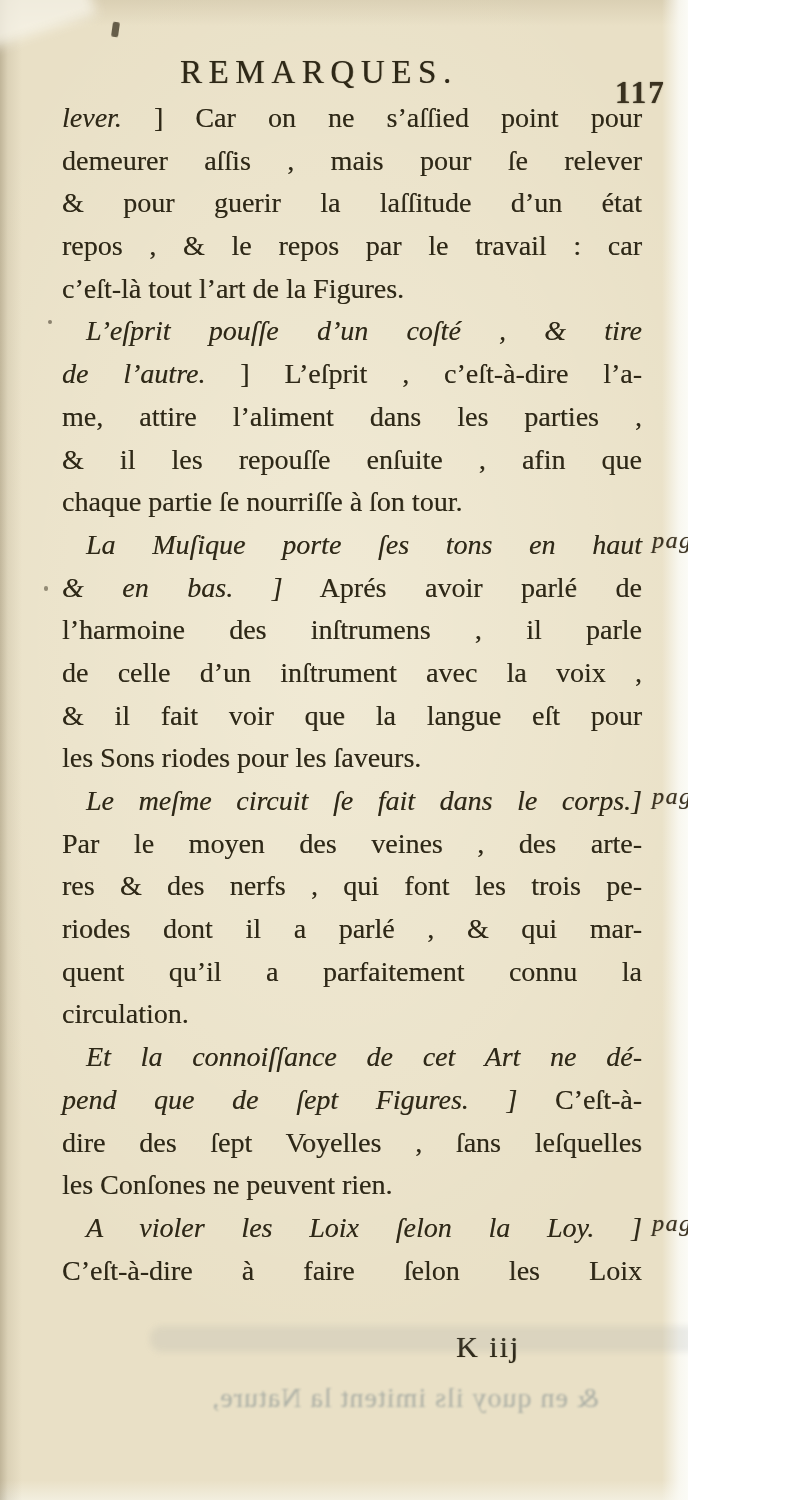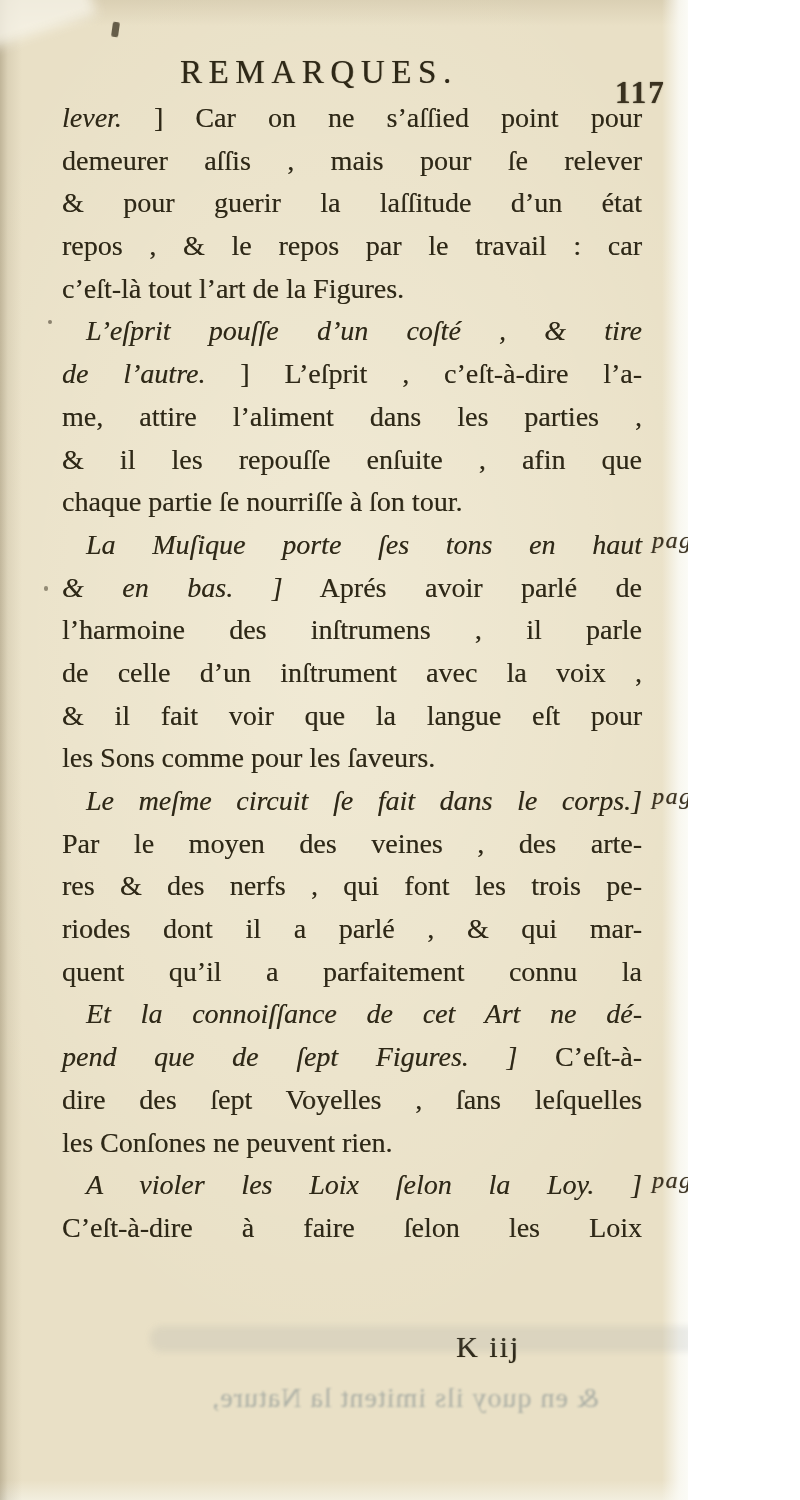--- a/index.html
+++ b/index.html
@@ -104,28 +104,29 @@
         <div class="line just"><span class="ro">me, attire l’aliment dans les parties ,</span></div>
         <div class="line just"><span class="ro">&amp; il les repouſſe enſuite , afin que</span></div>
         <div class="line"><span class="ro">chaque partie ſe nourriſſe à ſon tour.</span></div>
       </div>
       <div>
         <div class="line just ind"><span class="it">La Muſique porte ſes tons en haut</span><span class="mnote">pag. 36.</span></div>
         <div class="line just"><span class="it">&amp; en bas. ]</span><span class="ro"> Aprés avoir parlé de</span></div>
         <div class="line just"><span class="ro">l’harmoine des inſtrumens , il parle</span></div>
         <div class="line just"><span class="ro">de celle d’un inſtrument avec la voix ,</span></div>
         <div class="line just"><span class="ro">&amp; il fait voir que la langue eſt pour</span></div>
-        <div class="line"><span class="ro">les Sons comme pour les ſaveurs.</span></div>
+        <div class="line"><span class="ro">les Sons riodes pour les ſaveurs.</span></div>
       </div>
       <div>
         <div class="line just ind"><span class="it">Le meſme circuit ſe fait dans le corps.]</span><span class="mnote">pag. 49.</span></div>
         <div class="line just"><span class="ro">Par le moyen des veines , des arte-</span></div>
         <div class="line just"><span class="ro">res &amp; des nerfs , qui font les trois pe-</span></div>
         <div class="line just"><span class="ro">riodes dont il a parlé , &amp; qui mar-</span></div>
         <div class="line just"><span class="ro">quent qu’il a parfaitement connu la</span></div>
+        <div class="line"><span class="ro">circulation.</span></div>
       </div>
       <div>
         <div class="line just ind"><span class="it">Et la connoiſſance de cet Art ne dé-</span></div>
         <div class="line just"><span class="it">pend que de ſept Figures. ]</span><span class="ro"> C’eſt-à-</span></div>
         <div class="line just"><span class="ro">dire des ſept Voyelles , ſans leſquelles</span></div>
         <div class="line"><span class="ro">les Conſones ne peuvent rien.</span></div>
       </div>
       <div>
         <div class="line just ind"><span class="it">A violer les Loix ſelon la Loy. ]</span><span class="mnote">pag. 40.</span></div>
         <div class="line just"><span class="ro">C’eſt-à-dire à faire ſelon les Loix</span></div>

